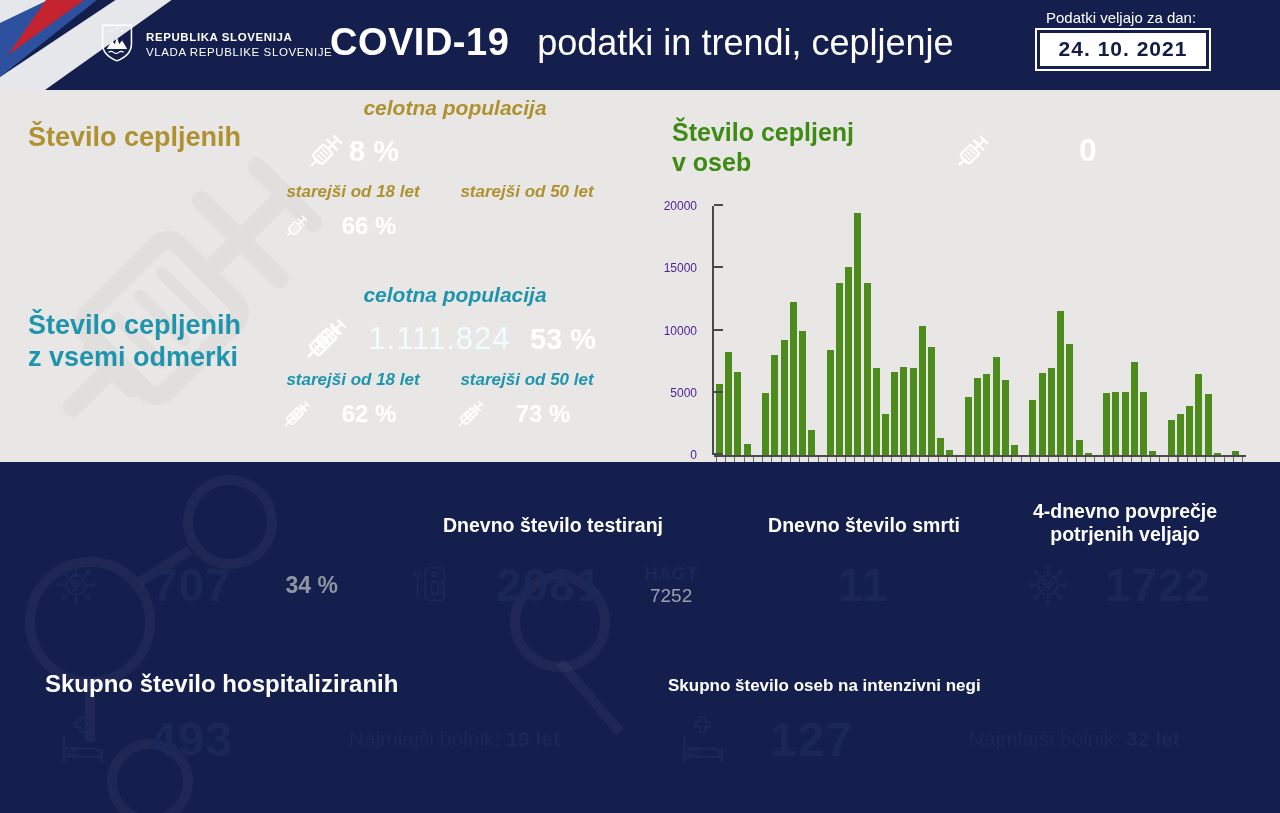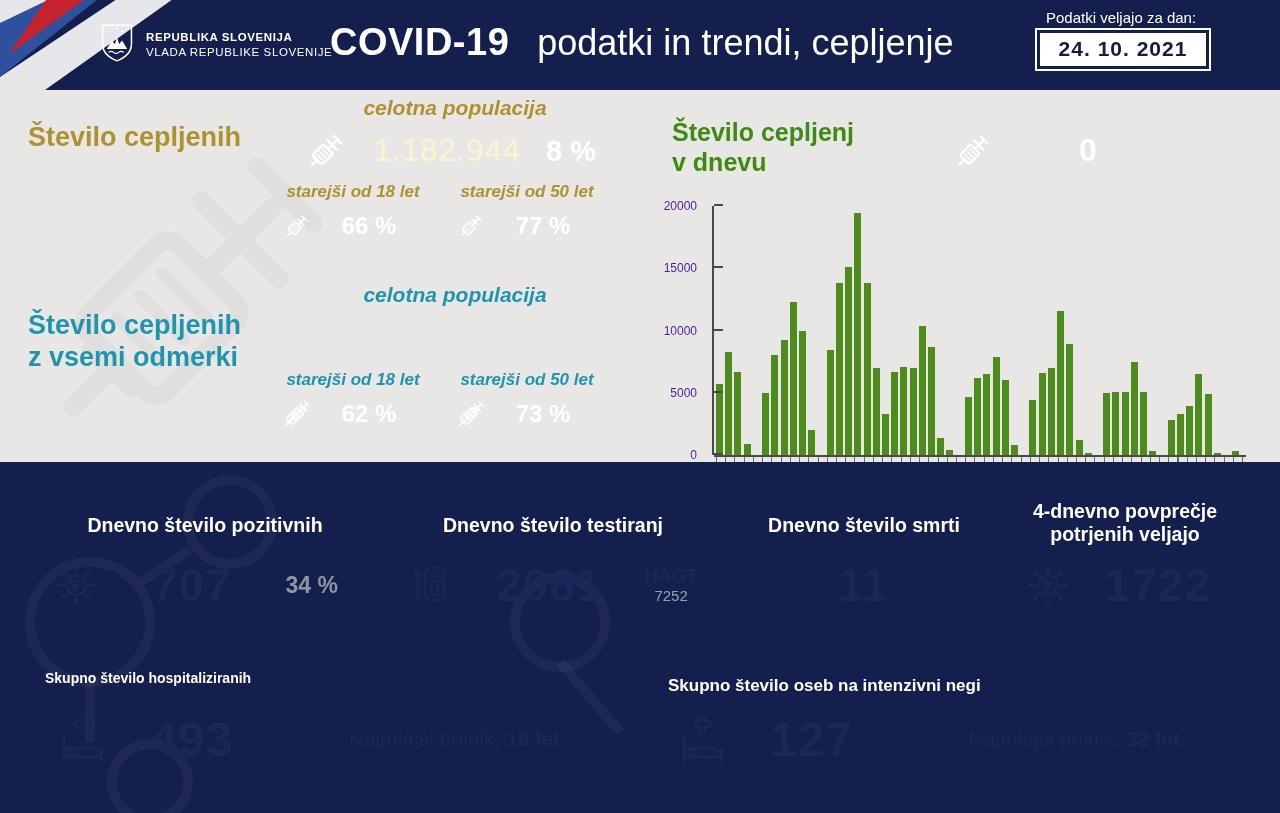--- a/index.html
+++ b/index.html
@@ -61,21 +61,21 @@
   .bottom{position:absolute;left:0;top:462px;width:1280px;height:351px;background:#151f4e;overflow:hidden;}
   .stat-label{position:absolute;color:#fff;font-weight:800;text-align:center;font-size:19.5px;line-height:1.2;}
   .card{position:absolute;display:flex;align-items:center;color:#1b2756;}
   .card-bg{position:absolute;inset:0;background:#fff;border-radius:18px;transform:skewX(-7deg);}
   .card>*{position:relative;}
   .bigval{font-size:46px;font-weight:800;letter-spacing:1px;}
   .card .icon{color:#1b2756;}
   .share{font-size:23px;font-weight:700;color:#8f95a1;}
   .hagt{text-align:center;line-height:1.15;}
   .hagt .h1{font-size:19px;font-weight:800;color:#1b2756;}
-  .hagt .h2{font-size:15px;font-weight:400;color:#99a0ab;}
+  .hagt .h2{font-size:19px;font-weight:400;color:#99a0ab;}
   .note{font-size:21px;color:#1b2756;}
   .note b{font-weight:800;}
   .wm2{position:absolute;color:rgba(255,255,255,.045);}
 </style>
 </head>
 <body>
 
 <svg width="0" height="0" style="position:absolute">
   <defs>
     <symbol id="syringe" viewBox="0 0 48 48">
@@ -177,65 +177,65 @@
 
     <div class="blocktitle gold-t" style="left:28px;top:32px">
       <div>Število cepljenih</div>
     </div>
     <div class="cursive gold-t" style="left:290px;top:6px;width:330px">celotna populacija</div>
     <div class="pill pill-lg gold" style="left:287px;top:32px;width:333px;height:58px">
       <span class="pill-bg"></span>
       <svg class="icon" width="46" height="46" style="color:#fff">
           <use href="#syringe"></use>
         </svg>
-      <span class="pill-count">1.182.944</span>
       <span class="pill-pct">8 %</span>
     </div>
     <div class="cursive gold-t" style="left:270px;top:92px;width:166px;font-size:17px">starejši od 18 let</div>
     <div class="cursive gold-t" style="left:444px;top:92px;width:166px;font-size:17px">starejši od 50 let</div>
     <div class="pill pill-sm gold" style="left:270px;top:115px;width:166px;height:42px">
       <span class="pill-bg"></span>
       <svg class="icon" width="30" height="30" style="color:#fff">
           <use href="#syringe"></use>
         </svg>
       <span class="pill-pct-sm">66 %</span>
     </div>
-    <div class="pill pill-sm gold" style="left:444px;top:115px;width:166px;height:42px">
-      <span class="pill-bg"></span>
-      <svg class="icon" width="30" height="30" style="color:#fff">
-          <use href="#syringe"></use>
-        </svg>
-      <span class="pill-pct-sm">77 %</span>
-    </div>
 
     <div class="blocktitle teal-t" style="left:28px;top:220px">
       <div>Število cepljenih</div>
       <div>z vsemi odmerki</div>
     </div>
     <div class="cursive teal-t" style="left:290px;top:193px;width:330px">celotna populacija</div>
+    <div class="pill pill-lg teal" style="left:287px;top:220px;width:333px;height:58px">
+      <span class="pill-bg"></span>
+      <svg class="icon" width="46" height="46" style="color:#fff">
+          <use href="#syringe2"></use>
+        </svg>
+      <span class="pill-count">1.111.824</span>
+      <span class="pill-pct">53 %</span>
+    </div>
     <div class="cursive teal-t" style="left:270px;top:280px;width:166px;font-size:17px">starejši od 18 let</div>
     <div class="cursive teal-t" style="left:444px;top:280px;width:166px;font-size:17px">starejši od 50 let</div>
     <div class="pill pill-sm teal" style="left:270px;top:303px;width:166px;height:42px">
       <span class="pill-bg"></span>
       <svg class="icon" width="30" height="30" style="color:#fff">
           <use href="#syringe2"></use>
         </svg>
       <span class="pill-pct-sm">62 %</span>
     </div>
     <div class="pill pill-sm teal" style="left:444px;top:303px;width:166px;height:42px">
       <span class="pill-bg"></span>
       <svg class="icon" width="30" height="30" style="color:#fff">
           <use href="#syringe2"></use>
         </svg>
       <span class="pill-pct-sm">73 %</span>
     </div>
 
     <div class="blocktitle green-t" style="left:672px;top:28px;font-size:25px">
       <div>Število cepljenj</div>
-      <div>v dnevu</div>
+      <div>v oseb</div>
     </div>
     <div class="pill pill-lg green" style="left:935px;top:33px;width:276px;height:55px">
       <span class="pill-bg"></span>
       <svg class="icon" width="44" height="44" style="color:#fff">
           <use href="#syringe"></use>
         </svg>
       <span class="badge-val">0</span>
     </div>
 
     <div class="chart-plot" style="top:116px">
@@ -319,21 +319,20 @@
     <svg class="wm2" width="1280" height="351">
       <g fill="none" stroke="currentColor" stroke-width="10">
         <circle cx="90" cy="160" r="60"></circle>
           <circle cx="230" cy="60" r="42"></circle>
         <path d="M140 120 190 88M90 220v60M560 200l60 70"></path>
         <circle cx="560" cy="160" r="45"></circle>
           <circle cx="150" cy="320" r="38"></circle>
       </g>
     </svg>
 
-    <div class="stat-label" style="left:40px;top:52px;width:330px">Dnevno število pozitivnih</div>
     <div class="stat-label" style="left:388px;top:52px;width:330px">Dnevno število testiranj</div>
     <div class="stat-label" style="left:734px;top:52px;width:260px">Dnevno število smrti</div>
     <div class="stat-label" style="left:1000px;top:38px;width:250px">
       <div>4-dnevno povprečje</div>
       <div>potrjenih veljajo</div>
     </div>
 
     <div class="card" style="left:30px;top:88px;width:338px;height:70px">
       <span class="card-bg"></span>
       <svg class="icon" width="44" height="44" style="margin-left:24px">
@@ -358,21 +357,21 @@
       <span class="bigval" style="flex:1;text-align:center">11</span>
     </div>
     <div class="card" style="left:1004px;top:88px;width:242px;height:70px">
       <span class="card-bg"></span>
       <svg class="icon" width="44" height="44" style="margin-left:22px">
           <use href="#virus"></use>
         </svg>
       <span class="bigval" style="flex:1;text-align:center">1722</span>
     </div>
 
-    <div class="stat-label" style="left:45px;top:208px;width:500px;text-align:left;font-size:14px">Skupno število hospitaliziranih</div>
+    <div class="stat-label" style="left:45px;top:208px;width:500px;text-align:left;font-size:24px">Skupno število hospitaliziranih</div>
     <div class="card" style="left:30px;top:240px;width:560px;height:74px">
       <span class="card-bg" style="border-radius:22px"></span>
       <svg class="icon" width="50" height="50" style="margin-left:28px">
           <use href="#bed"></use>
         </svg>
       <span class="bigval" style="margin-left:42px;font-size:48px">493</span>
       <span class="note" style="margin-left:auto;margin-right:30px">
         <span>Najmlajši bolnik:</span>
         <b>19 let</b>
       </span>

